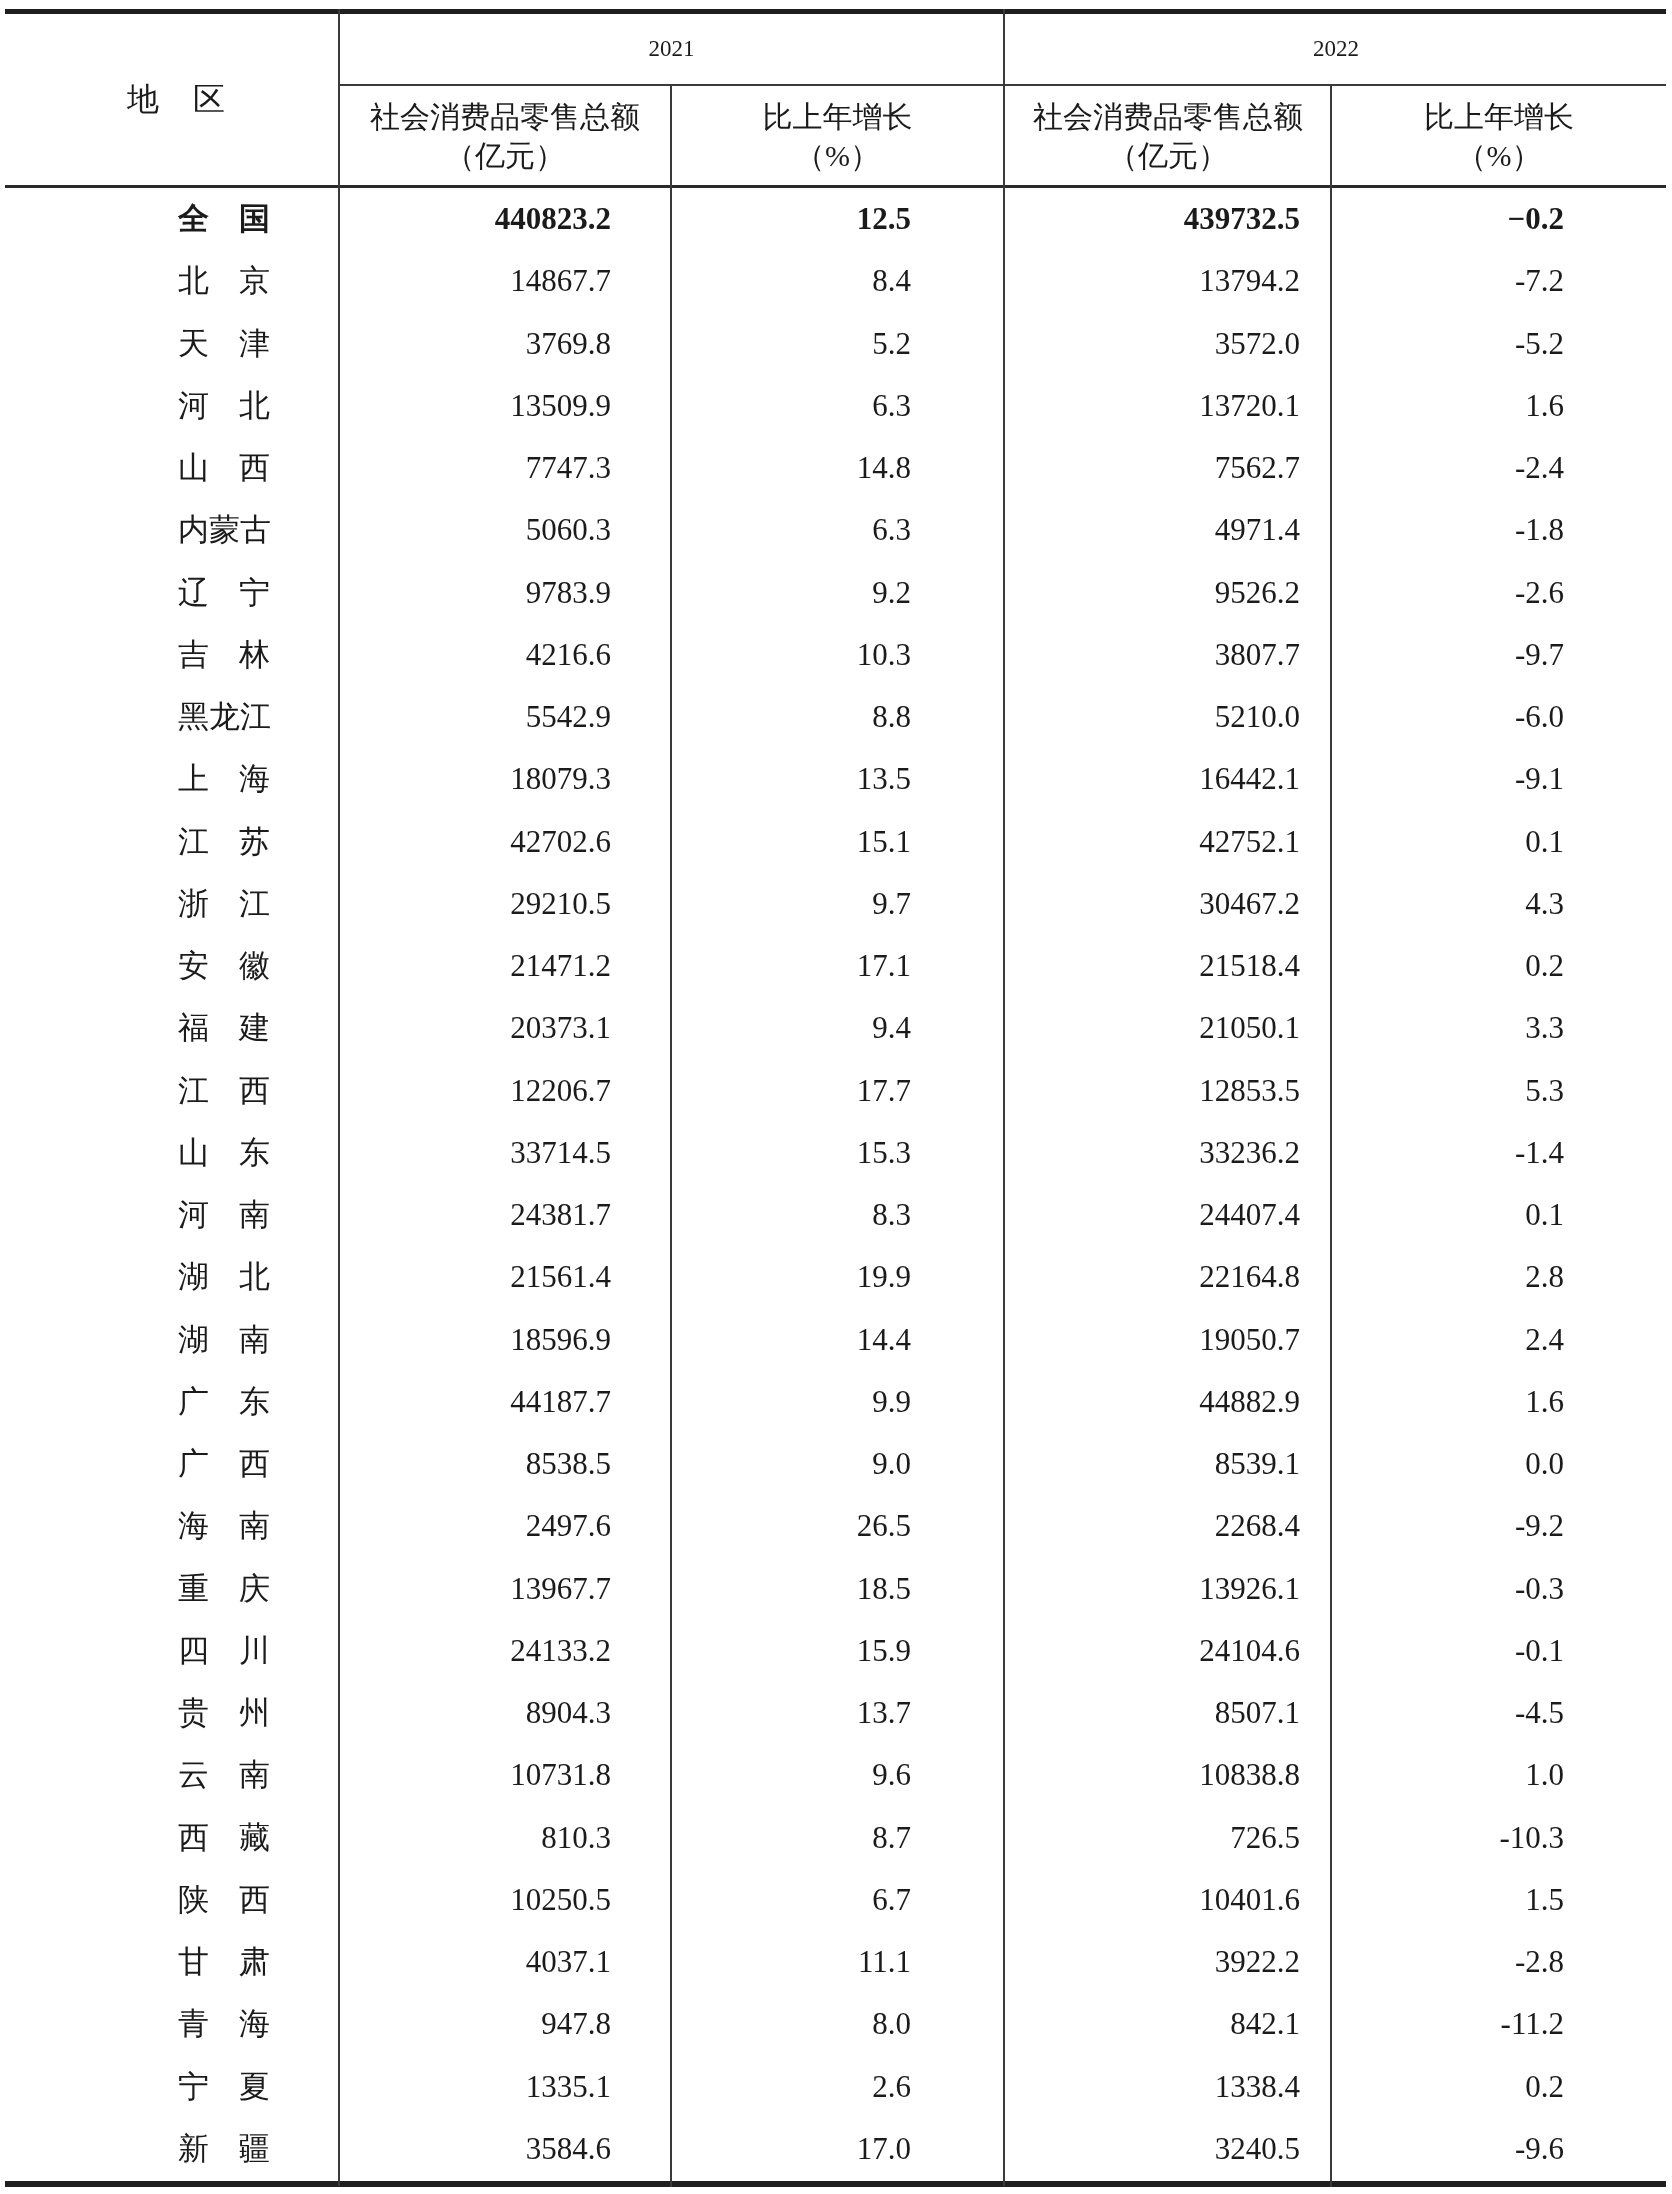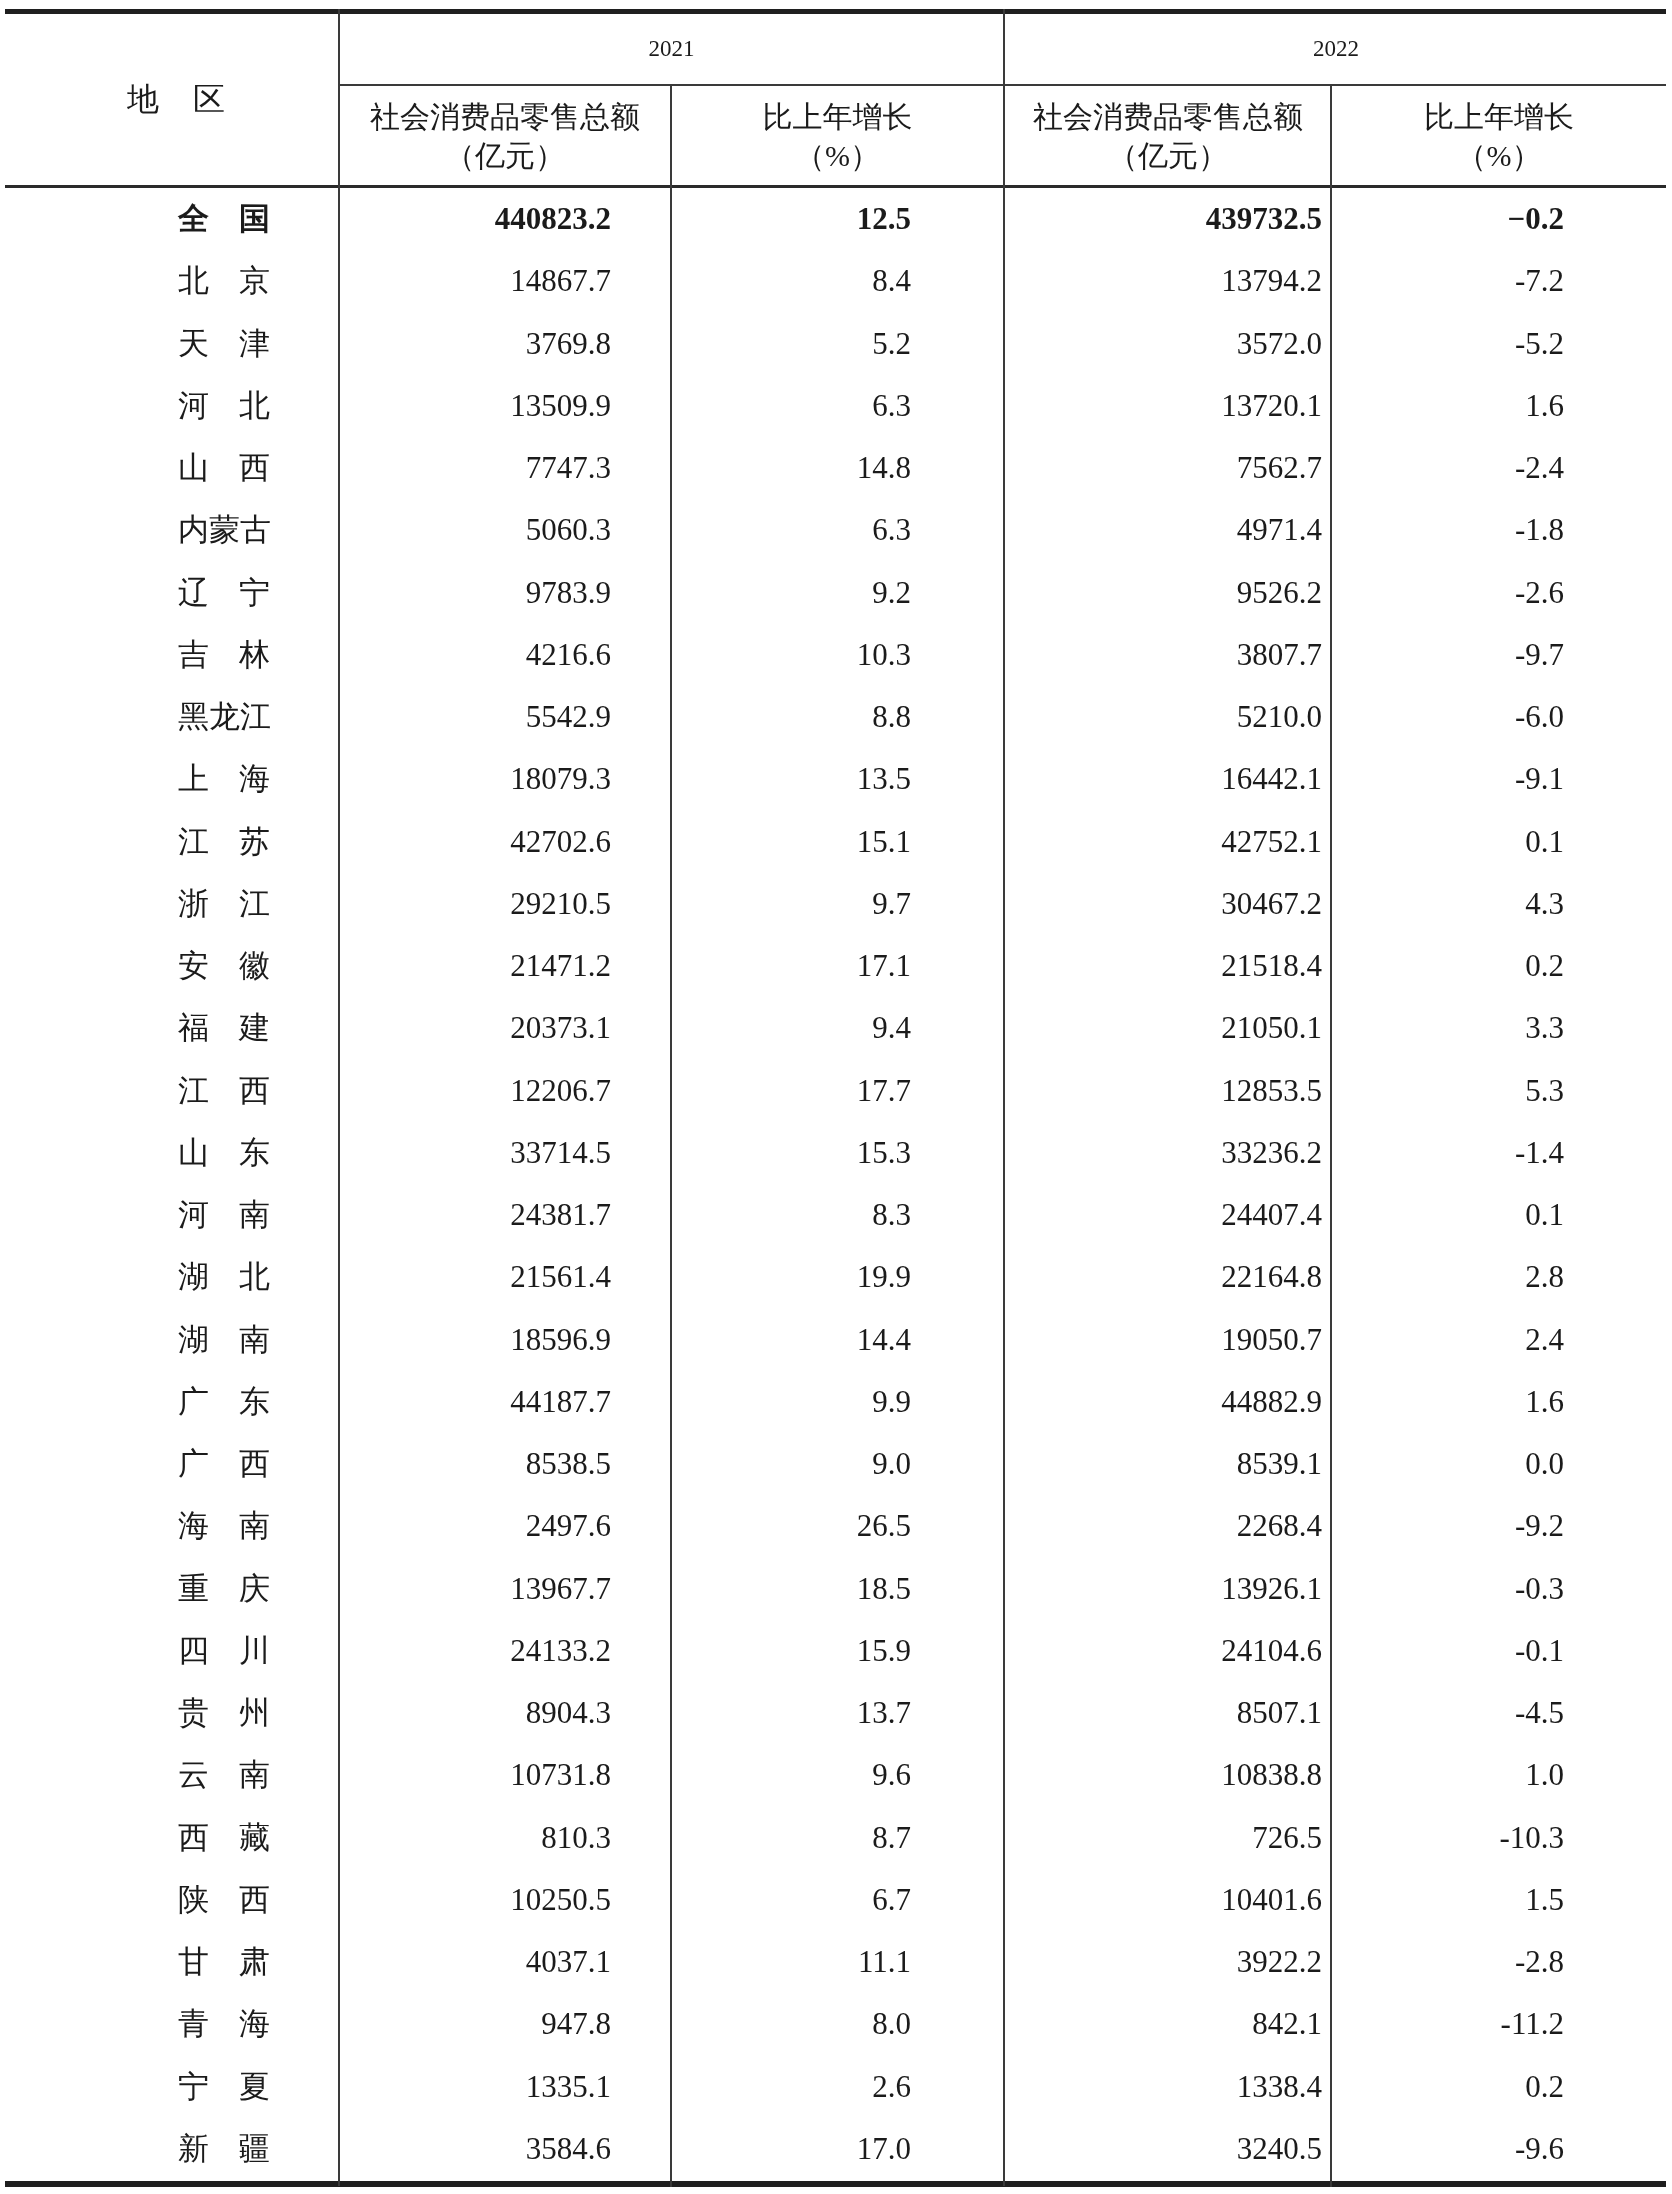--- a/index.html
+++ b/index.html
@@ -54,21 +54,21 @@
     position:absolute; left:0; top:188px; width:1672px; height:1992px;
     display:flex; flex-direction:column;
   }
   .row { position:relative; flex:1 1 0;margin-left:45px; }
   .row.bold { font-weight:700; }
   .cell { position:absolute; top:50%; transform:translateY(-50%); font-size:31px; white-space:nowrap; }
   .cell-region { left:133px; width:92px; }
   .cell-num    { text-align:right; }
   .c-v2021 { left:340px;  width:226px; }  
   .c-g2021 { left:672px;  width:194px; }  
-  .c-v2022 { left:1028px; width:219px;padding-left:30px; }  
+  .c-v2022 { left:1006px; width:219px;padding-left:30px; }  
   .c-g2022 { left:1332px; width:187px; }  
 </style>
 </head>
 <body>
 
 <div class="page">
   <div class="table-area">
 
     <div class="hline line-top"></div>
     <div class="hline line-year"></div>

